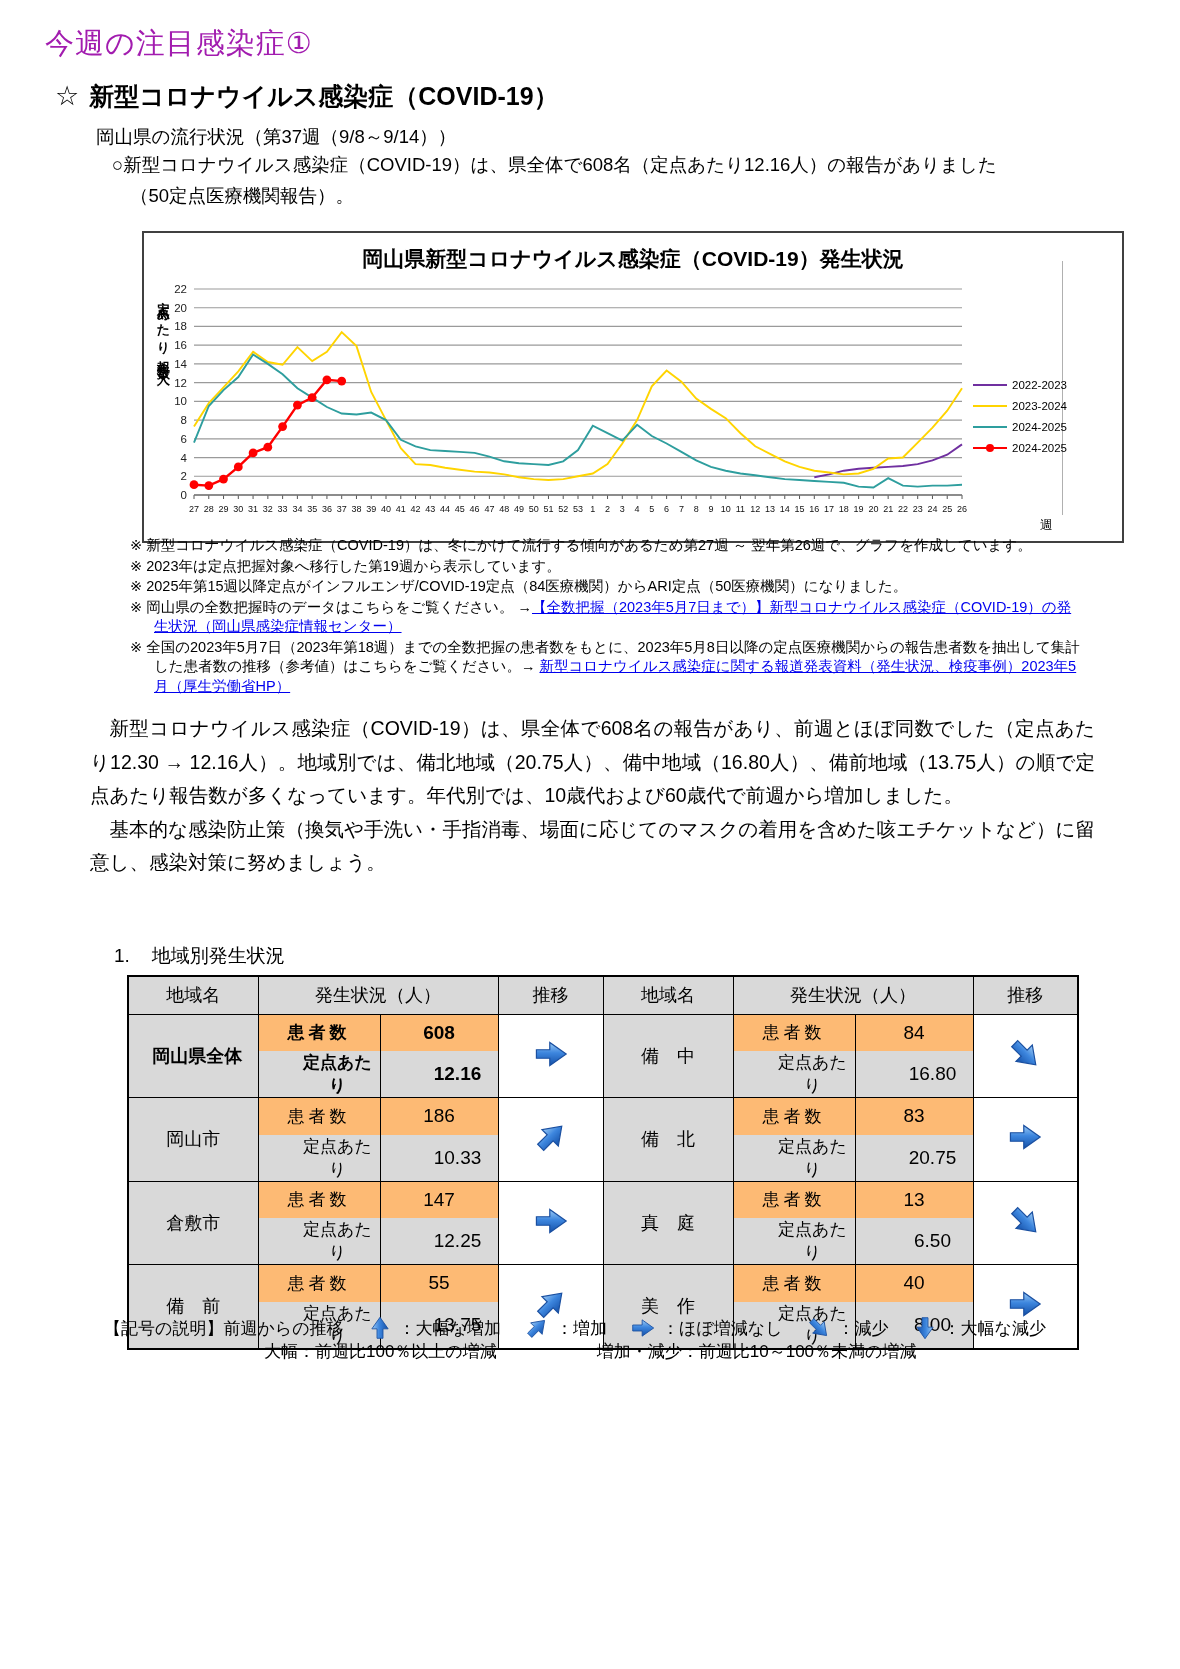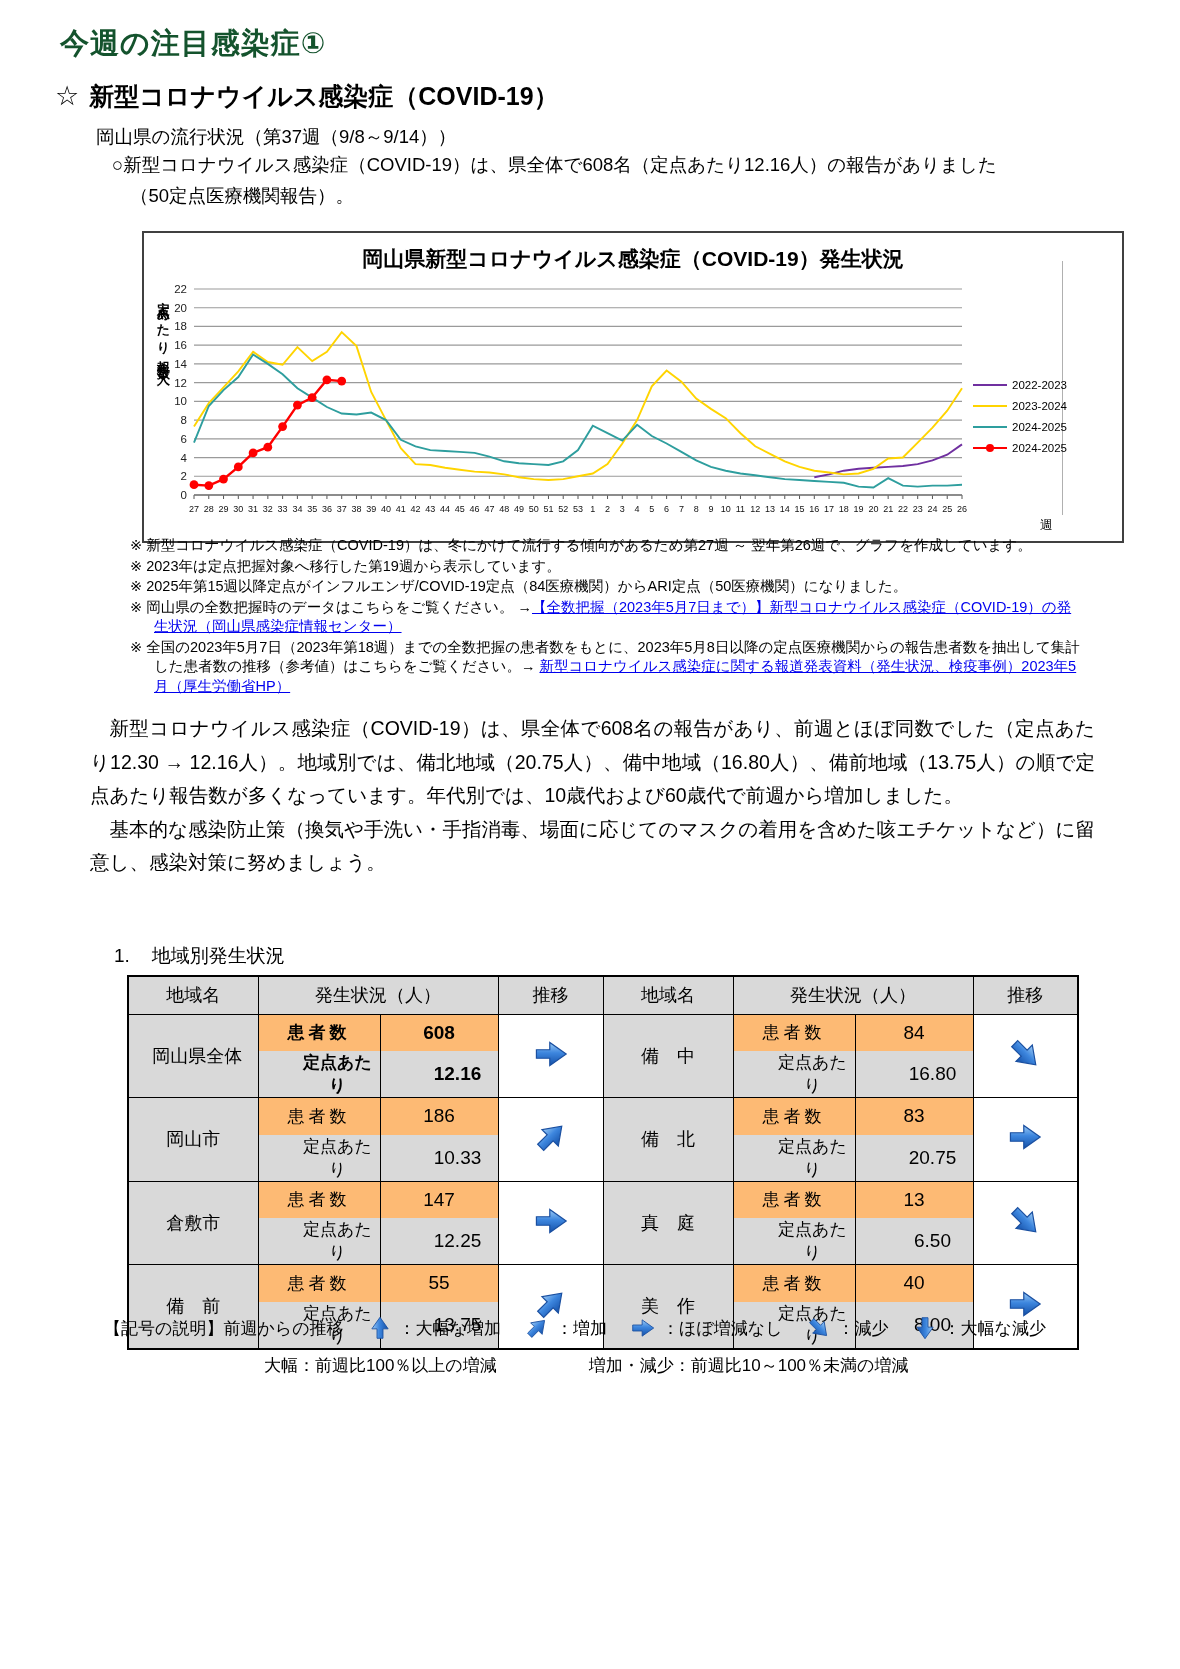--- a/index.html
+++ b/index.html
@@ -1,19 +1,19 @@
 <!DOCTYPE html>
 <html><head>
 <meta charset="utf-8">
 <style>
   html,body{margin:0;padding:0;background:#fff;}
   body{font-family:"Liberation Sans","DejaVu Sans",sans-serif;color:#000;}
   .page{position:relative;width:1180px;height:1669px;background:#fff;overflow:hidden;}
 
-  .main-title{position:absolute;left:60px;top:24px;font-size:29px;font-weight:bold;color:#14532d;letter-spacing:1px;}
+  .main-title{position:absolute;left:45px;top:24px;font-size:29px;font-weight:normal;color:#a21caf;letter-spacing:1px;}
   .subtitle-row{position:absolute;left:55px;top:80px;font-size:25px;font-weight:bold;}
   .subtitle-row .star{font-size:27px;margin-right:10px;font-weight:normal;}
   .situation{position:absolute;left:96px;top:124px;font-size:18.5px;}
   .report1{position:absolute;left:112px;top:152px;font-size:18.5px;}
   .report2{position:absolute;left:130px;top:183px;font-size:18.5px;}
 
   .chart-box{position:absolute;left:142px;top:212px;width:982px;height:312px;border:2px solid #404040;box-sizing:border-box;margin-top:19px;}
   .chart-title{text-align:center;margin-top:12px;font-size:21px;font-weight:bold;}
   .chart-wrap{position:absolute;left:0;top:50px;width:934px;height:258px;}
   .ylabel{position:absolute;left:10px;top:58px;writing-mode:vertical-rl;text-orientation:upright;font-size:13px;font-weight:bold;letter-spacing:3px;}
@@ -31,37 +31,37 @@
   .bodytext p{margin:0;text-indent:1em;}
 
   .section-head{position:absolute;left:114px;top:943px;font-size:19px;}
   .section-head .no{margin-right:22px;}
 
   table.region{position:absolute;left:127px;top:975px;border-collapse:collapse;table-layout:fixed;}
   table.region th,table.region td{border:1px solid #000;box-sizing:border-box;text-align:center;vertical-align:middle;padding:0;}
   table.region{border:2px solid #000;}
   table.region th{background:#D9D9D9;font-size:18px;font-weight:normal;height:38px;}
   td.c-name{background:#D9D9D9;font-size:18px;}
-  td.c-name.b{font-weight:normal;padding-left:8px;}
+  td.c-name.b{font-weight:bold;padding-left:8px;}
   td.c-label{font-size:17px;}
   td.c-label.sp{letter-spacing:4px;}
   td.c-val{font-size:19px;}
   tr.sub1 td.c-label,tr.sub1 td.c-val{background:#fdba74;border-bottom:none;border-top:1.5px solid #000;}
   tr.sub2 td.c-label,tr.sub2 td.c-val{background:#D9D9D9;border-top:none;border-bottom:1.5px solid #000;padding-left:37px;}
   td.c-label{border-right:1px dotted #000;}
   td.c-val{border-left:1px dotted #000;}
   tr td{height:37px;}
   td.c-trend{background:#fff;}
   .bold-vals td.c-val,.bold-vals2 td.c-val{font-weight:bold;}
 
   .symbols{position:absolute;left:104px;top:1316px;width:1000px;font-size:17px;}
   .symline1{display:flex;align-items:center;}
   .symline1 .sym-item{display:flex;align-items:center;margin-left:24px;white-space:nowrap;}
   .symline1 .sym-item .lab{margin-left:7px;}
-  .symline2{margin-top:14px;margin-left:160px;display:flex;}
+  .symline2{margin-left:160px;display:flex;gap:8px;}
   .symline2 .n2{margin-left:92px;}
   .arr{display:inline-flex;align-items:center;justify-content:center;}
 </style>
 </head>
 <body>
 
 <svg width="0" height="0" style="position:absolute">
   <defs>
     <linearGradient id="arrowGrad" x1="0" y1="0" x2="0" y2="1">
       <stop offset="0" stop-color="#9CCBF5"></stop>

